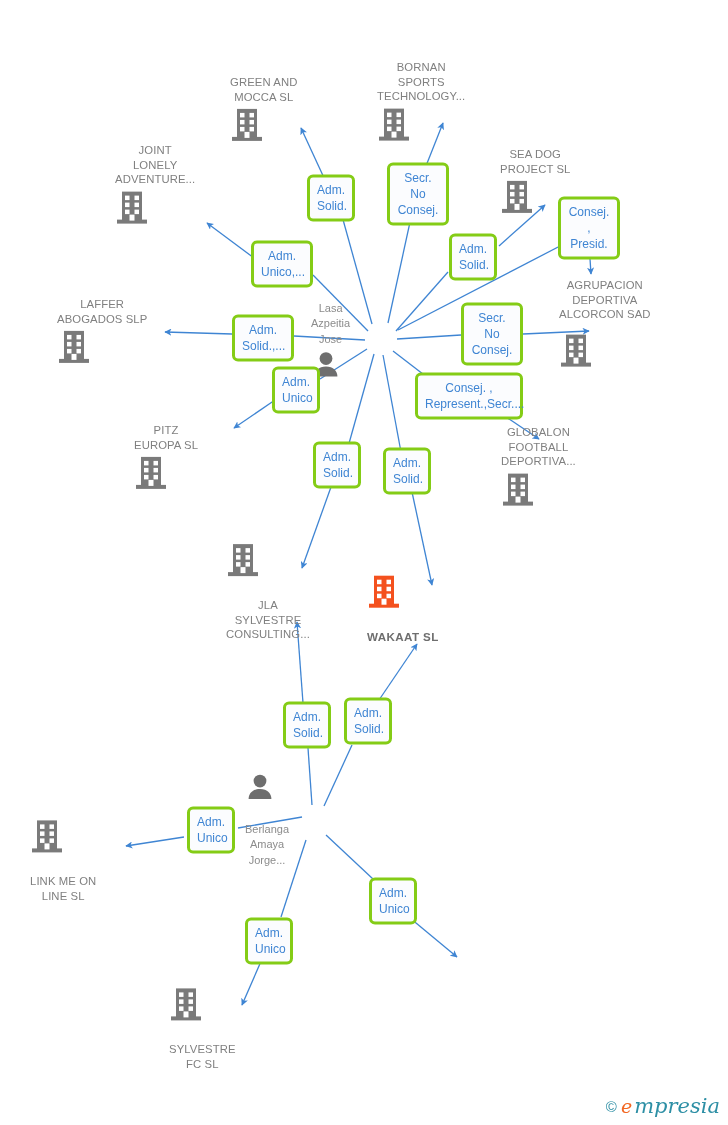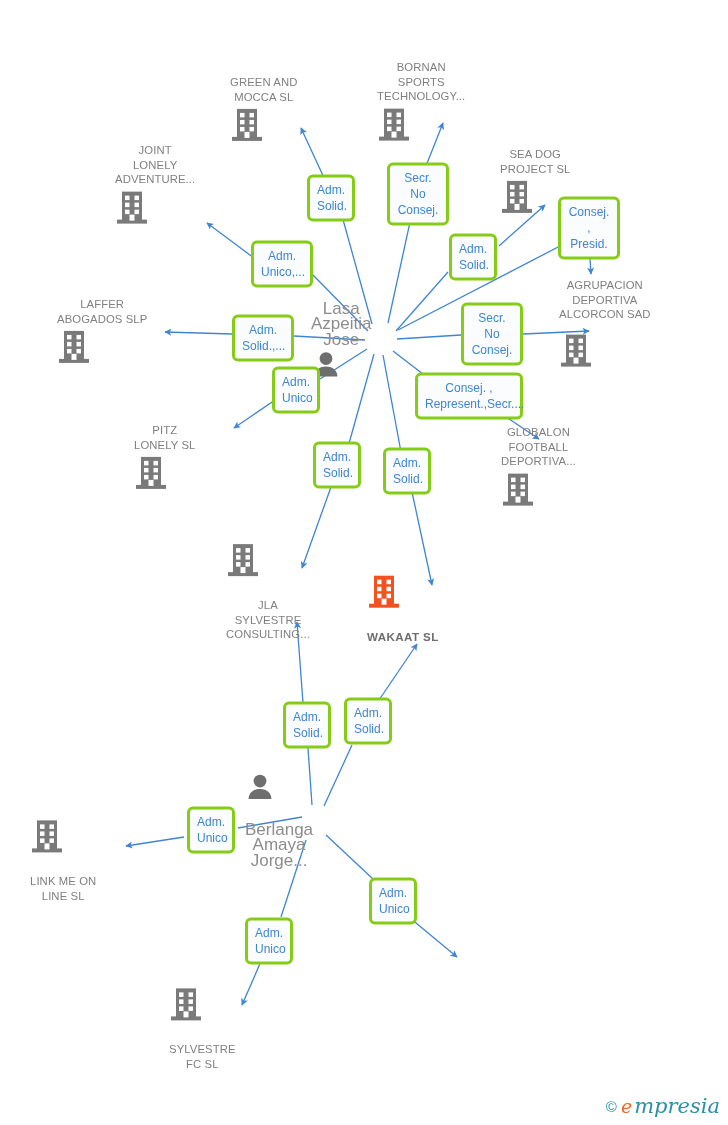--- a/index.html
+++ b/index.html
@@ -36,21 +36,21 @@
   }
   .node-label {
     font-size: 11.3px;
     line-height: 14.6px;
     color: #808080;
     text-align: center;
     letter-spacing: .1px;
     white-space: pre-line;
   }
   .node-label.person {
-    font-size: 17px;
+    font-size: 11px;
     line-height: 15.3px;
     color: #8c8c8c;
     letter-spacing: 0;
   }
   .node-label.focus {
     color: #6e6e6e;
     font-weight: bold;
     letter-spacing: .4px;
     font-size: 11.6px;
   }
@@ -347,21 +347,21 @@
             <rect x="19.5" y="6" width="4.5" height="4.5"></rect>
             <rect x="10" y="13" width="4.5" height="4.5"></rect>
             <rect x="19.5" y="13" width="4.5" height="4.5"></rect>
             <rect x="10" y="20" width="4.5" height="4.5"></rect>
             <rect x="19.5" y="20" width="4.5" height="4.5"></rect>
             <rect x="14.5" y="25" width="5" height="6"></rect>
           </g>
         </svg>
     </span>
     <span class="node-label">PITZ
-LONELY  SL</span>
+EUROPA  SL</span>
   </div>
 
   <div class="node label-above" style="left:571px; top:466px;">
     <span class="node-icon">
       <svg width="34" height="36" viewBox="0 0 34 36">
           <g fill="#7a7a7a">
             <rect x="7" y="2" width="20" height="29"></rect>
             <rect x="2" y="30" width="30" height="4"></rect>
           </g>
           <g fill="#ffffff">

